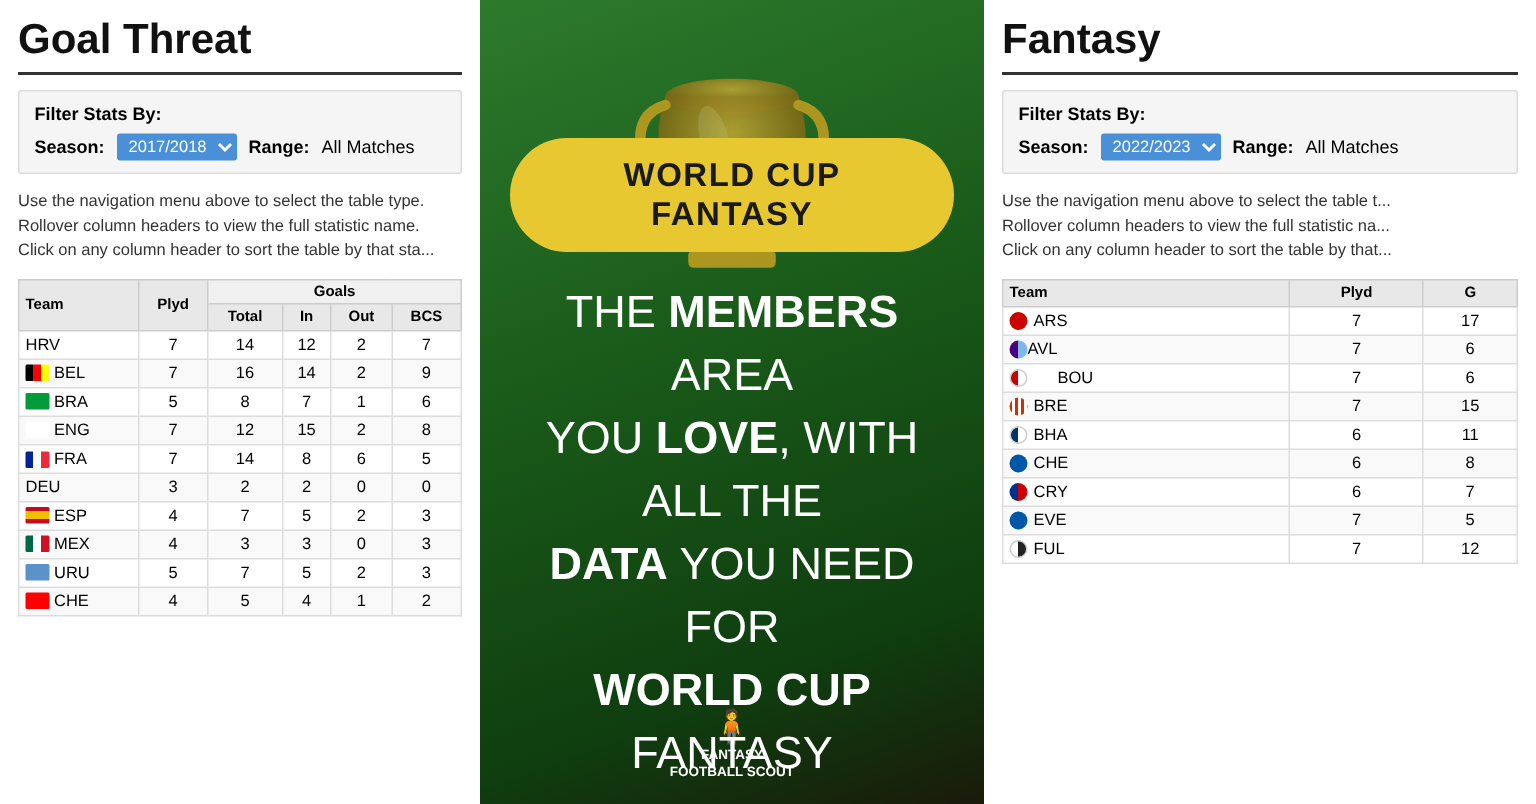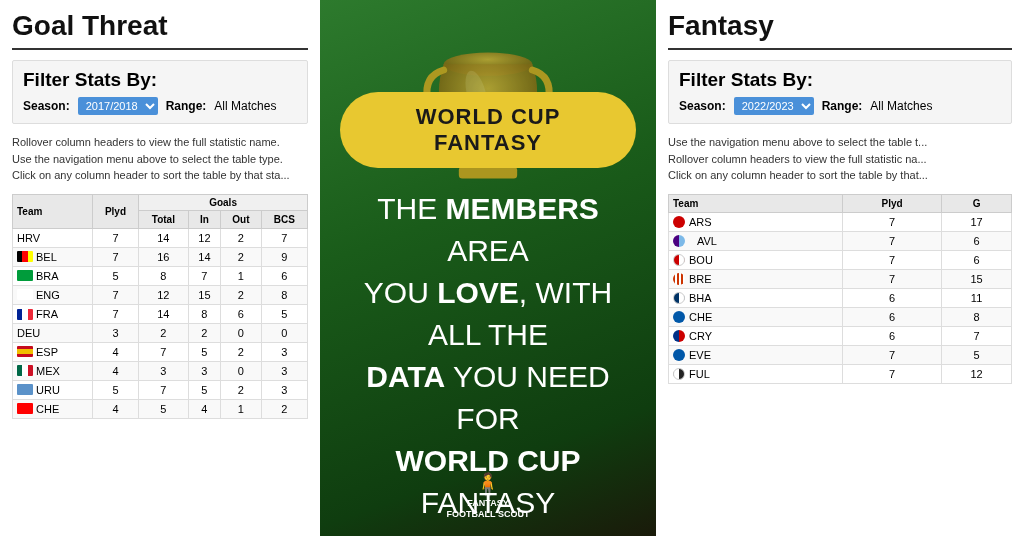--- a/index.html
+++ b/index.html
@@ -30,21 +30,21 @@
     }
     .filter-section {
       background: #f5f5f5;
       border: 1px solid #ddd;
       padding: 8px 10px;
       margin-bottom: 10px;
       border-radius: 2px;
     }
     .filter-title {
       font-weight: bold;
-      font-size: 19px;
+      font-size: 12px;
       margin-bottom: 6px;
     }
     .filter-row {
       display: flex;
       align-items: center;
       gap: 8px;
       font-size: 12px;
     }
     .filter-label { font-weight: bold; }
     .filter-select {
@@ -201,22 +201,22 @@
       <span class="filter-label">Season:</span>
       <select class="filter-select">
         <option>2017/2018</option>
       </select>
       <span class="filter-label">Range:</span>
       <span>All Matches</span>
     </div>
   </div>
 
   <div class="instructions">
+    <div>Use the navigation menu above to select the table type.</div>
     <div>Rollover column headers to view the full statistic name.</div>
-    <div>Use the navigation menu above to select the table type.</div>
     <div>Click on any column header to sort the table by that sta...</div>
   </div>
 
   <div class="table-wrapper">
     <table class="stats-table">
       <thead>
         <tr>
           <th class="team-header" rowspan="2">Team</th>
           <th rowspan="2">Plyd</th>
           <th colspan="4" class="group-header">Goals</th>
@@ -443,31 +443,31 @@
       <div style="display:flex;align-items:center;gap:4px;">
         <span style="width:12px;height:12px;border-radius:50%;display:inline-block;flex-shrink:0;background:#cc0000;"></span>
         <span>ARS</span>
       </div>
     </td>
     <td>7</td>
     <td>17</td>
   </tr>
           <tr>
     <td style="white-space:nowrap;">
-      <div style="display:flex;align-items:center;gap:12px;">
+      <div style="display:flex;align-items:center;gap:0;">
         <span style="width:12px;height:12px;border-radius:50%;display:inline-block;flex-shrink:0;background:linear-gradient(to right, #4a0080 50%, #7cb9e8 50%);"></span>
         <span>AVL</span>
       </div>
     </td>
     <td>7</td>
     <td>6</td>
   </tr>
           <tr>
     <td style="white-space:nowrap;">
-      <div style="display:flex;align-items:center;gap:4px;">
+      <div style="display:flex;align-items:center;gap:20px;">
         <span style="width:12px;height:12px;border-radius:50%;display:inline-block;flex-shrink:0;background:linear-gradient(to right, #cc0000 50%, #fff 50%); border:1px solid #ccc;"></span>
         <span>BOU</span>
       </div>
     </td>
     <td>7</td>
     <td>6</td>
   </tr>
           <tr>
     <td style="white-space:nowrap;">
       <div style="display:flex;align-items:center;gap:4px;">

